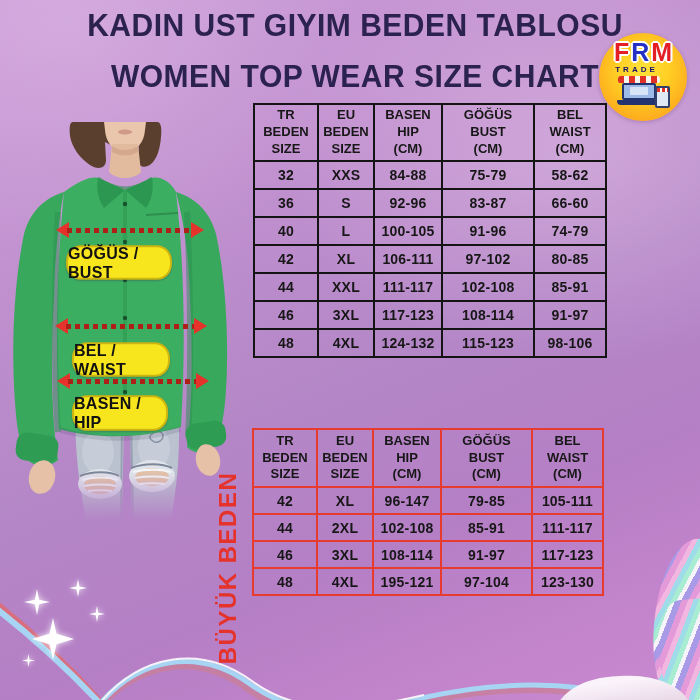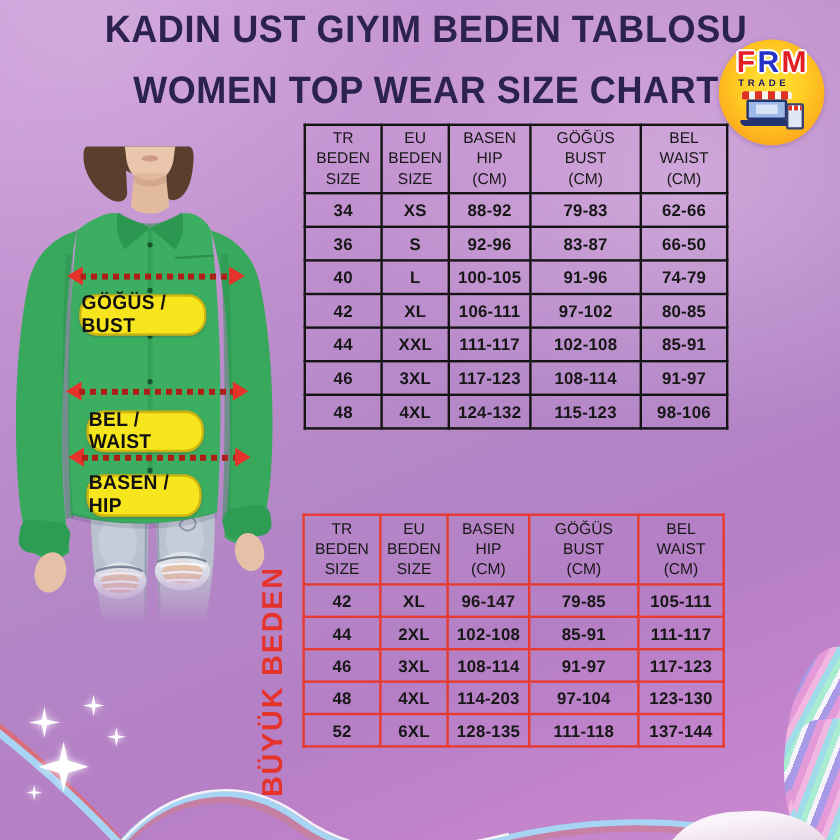--- a/index.html
+++ b/index.html
@@ -39,21 +39,21 @@
   .laptop-scr i{display:block;margin:2px auto 0;width:18px;height:8px;background:#d8e4f6;border-radius:1px;}
   .laptop-base{position:absolute;left:3px;top:24px;width:44px;height:5px;background:#23336f;border-radius:1px 1px 4px 4px;}
   .mini-store{position:absolute;right:2px;top:10px;width:15px;height:22px;background:#dfe9f5;border:2px solid #33406e;border-radius:2px;}
   .mini-store i{display:block;height:4px;background:repeating-linear-gradient(90deg,#e03127 0 3px,#fff 3px 5px);}
   
   table.size{position:absolute;border-collapse:collapse;table-layout:fixed;z-index:5;}
   table.size th,table.size td{
     text-align:center;vertical-align:middle;color:#171717;
     white-space:pre-line;padding:0;
   }
-  table.size th{font-size:13px;font-weight:400;line-height:1.3;border-radius:19px;}
+  table.size th{font-size:13px;font-weight:700;line-height:1.3;border-radius:19px;}
   table.size td{font-size:14px;font-weight:700;letter-spacing:.2px;}
   #table-standard{left:253px;top:103px;width:352px;}
   #table-standard th,#table-standard td{border:2px solid #141414;}
   #table-standard th{height:57px;}
   #table-standard td{height:28px;}
   #table-plus{left:252px;top:428px;width:350px;}
   #table-plus th,#table-plus td{border:2px solid #e73b30;}
   #table-plus th{height:58px;}
   #table-plus td{height:27px;}
   
@@ -257,32 +257,32 @@
           <th>GÖĞÜS
 BUST
 (CM)</th>
           <th>BEL
 WAIST
 (CM)</th>
         </tr>
       </thead>
       <tbody>
         <tr>
-          <td>34</td>
-          <td>XS</td>
-          <td>88-92</td>
-          <td>79-83</td>
-          <td>62-66</td>
+          <td>32</td>
+          <td>XXS</td>
+          <td>84-88</td>
+          <td>75-79</td>
+          <td>58-62</td>
         </tr>
         <tr>
           <td>36</td>
           <td>S</td>
           <td>92-96</td>
           <td>83-87</td>
-          <td>66-50</td>
+          <td>66-60</td>
         </tr>
         <tr>
           <td>40</td>
           <td>L</td>
           <td>100-105</td>
           <td>91-96</td>
           <td>74-79</td>
         </tr>
         <tr>
           <td>42</td>
@@ -360,29 +360,22 @@
         <tr>
           <td>46</td>
           <td>3XL</td>
           <td>108-114</td>
           <td>91-97</td>
           <td>117-123</td>
         </tr>
         <tr>
           <td>48</td>
           <td>4XL</td>
-          <td>114-203</td>
+          <td>195-121</td>
           <td>97-104</td>
           <td>123-130</td>
         </tr>
-        <tr>
-          <td>52</td>
-          <td>6XL</td>
-          <td>128-135</td>
-          <td>111-118</td>
-          <td>137-144</td>
-        </tr>
       </tbody>
     </table>
 
   <div class="side-label">BÜYÜK BEDEN</div>
 
 </div>
 
 </body></html>

